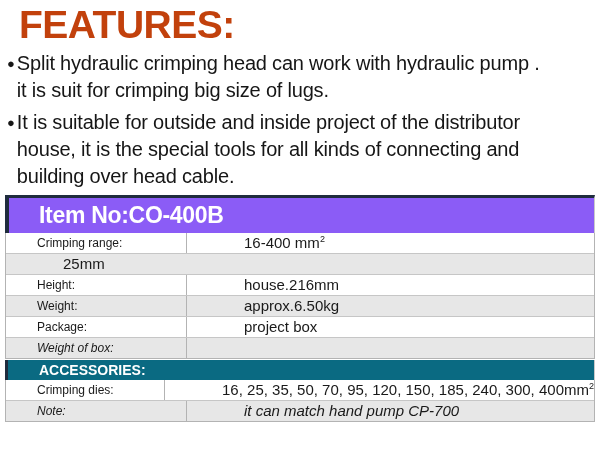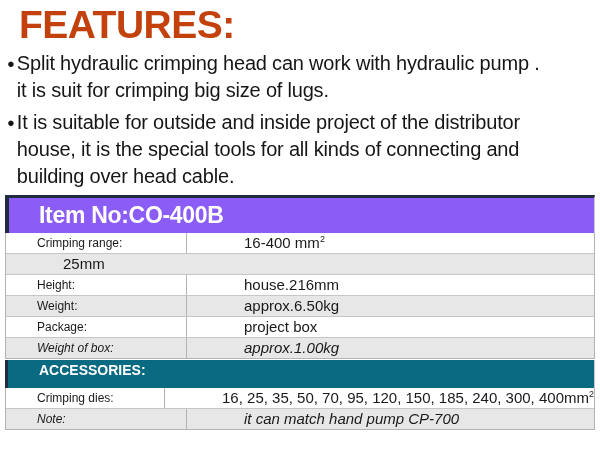--- a/index.html
+++ b/index.html
@@ -72,21 +72,21 @@
     font-size: 15px;
     line-height: 20px;
     white-space: nowrap;
   }
   .spec-value sup { font-size: 9px; line-height: 0; }
 
   .accessories-band {
     background: #0a6a82;
     border-left: 3px solid #1f2c3e;
     border-right: 1px solid #c9c9c9;
-    height: 28px;
+    height: 20px;
     line-height: 20px;
     margin-top: 1px;
     padding-left: 31px;
     color: #ffffff;
     font-size: 14px;
     font-weight: bold;
   }
 </style>
 </head>
 <body>
@@ -126,21 +126,20 @@
     <div class="spec-row">
       <div class="spec-label">Weight:</div>
       <div class="spec-value"><span>approx.6.50kg</span><sup></sup></div>
     </div>
     <div class="spec-row">
       <div class="spec-label">Package:</div>
       <div class="spec-value"><span>project box</span><sup></sup></div>
     </div>
     <div class="spec-row">
       <div class="spec-label">Weight of box:</div>
-      <div class="spec-value"><span>approx.1.00kg</span><sup></sup></div>
     </div>
   </div>
 
   <div class="accessories-band">ACCESSORIES:</div>
 
   <div class="rows-block">
     <div class="spec-row">
       <div class="spec-label">Crimping dies:</div>
       <div class="spec-value"><span>16, 25, 35, 50, 70, 95, 120, 150, 185, 240, 300, 400mm</span><sup>2</sup></div>
     </div>

